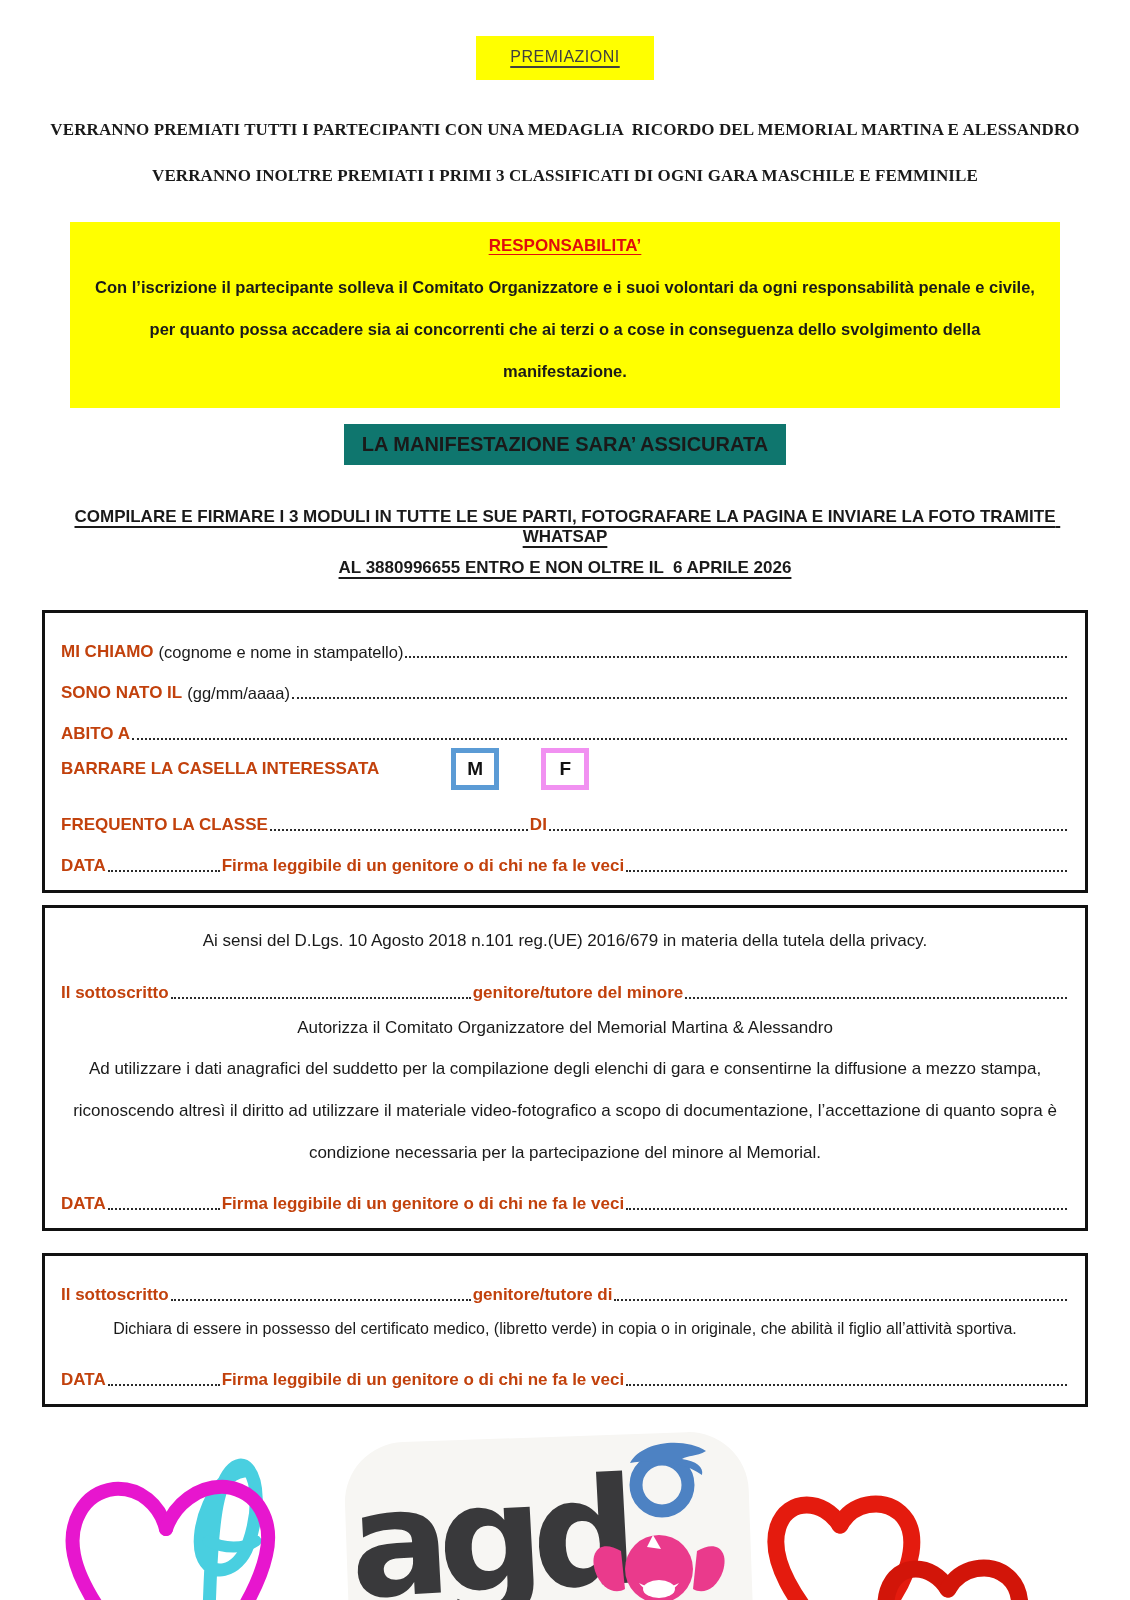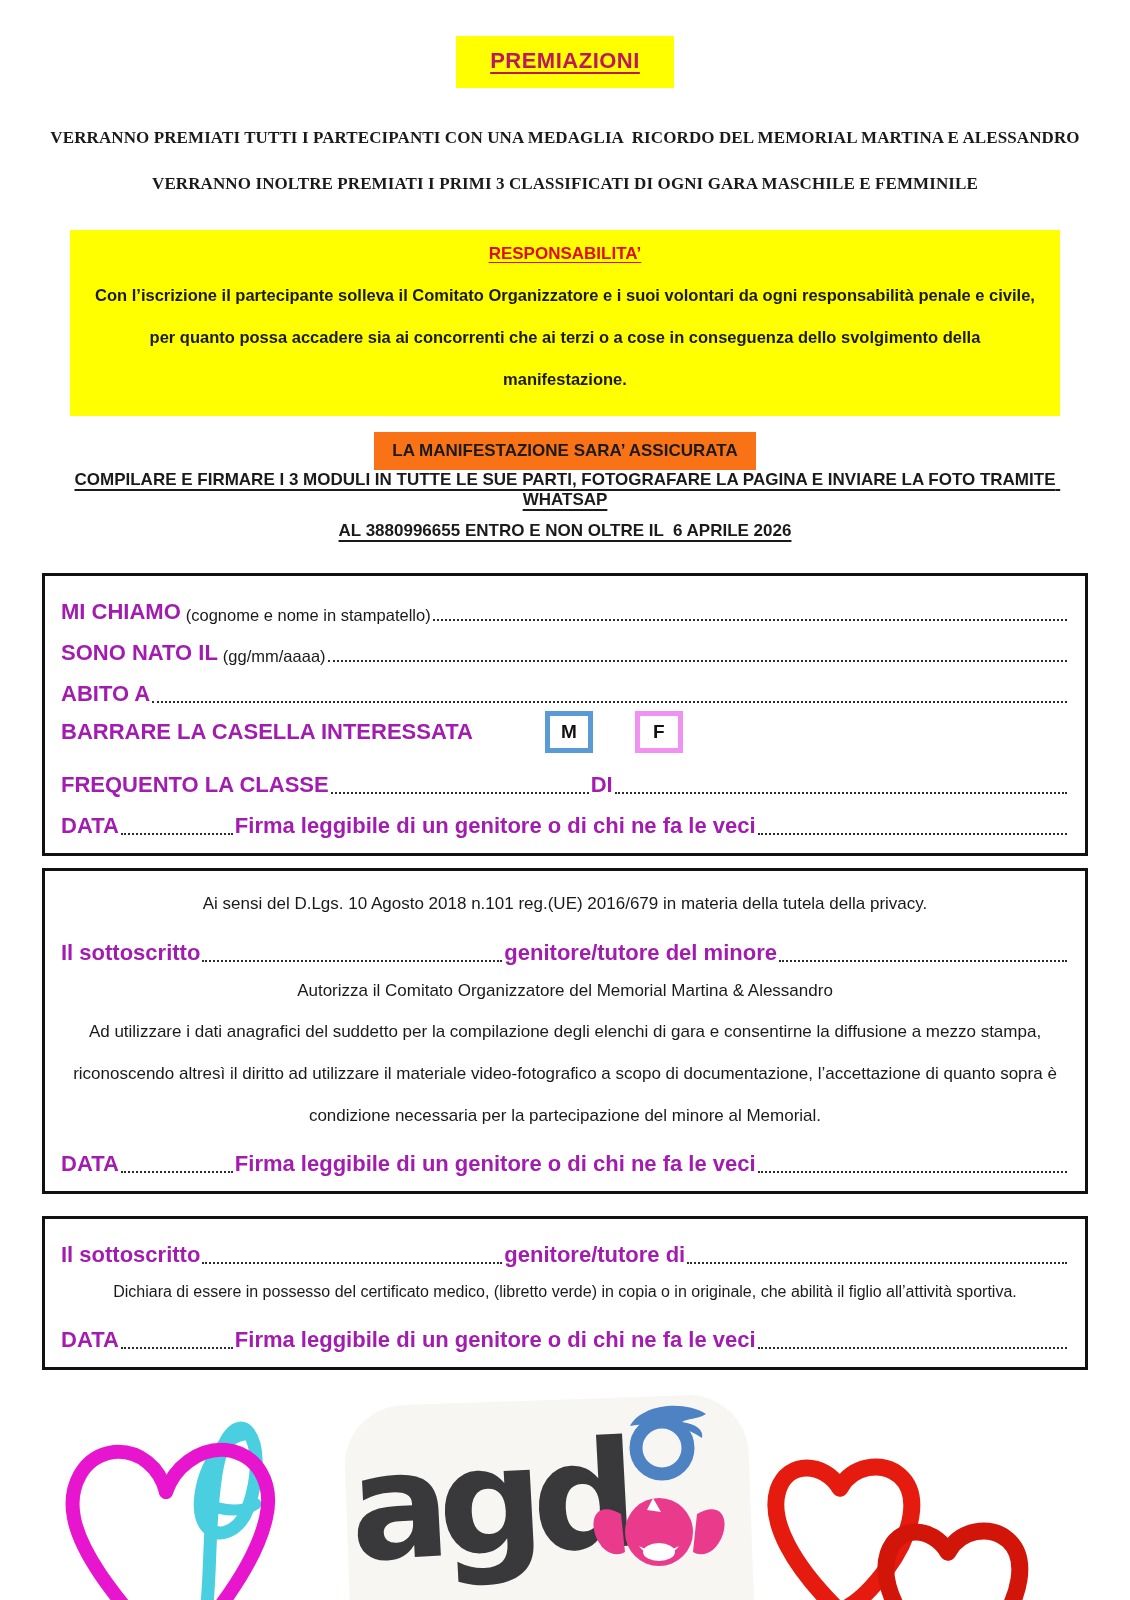--- a/index.html
+++ b/index.html
@@ -11,21 +11,21 @@
     position:relative;
   }
   .page { width:100%; height:100%; padding-top:36px; }
 
   
   .banner-wrap { text-align:center; }
   .banner {
     display:inline-block; background:#ffff00; padding:12px 34px 14px;
   }
   .banner-text {
-    color:#be185d; font-size:22px; font-weight:bold; letter-spacing:.5px;
+    color:#404040; font-size:16px; font-weight:normal; letter-spacing:.5px;
     text-decoration:underline; text-underline-offset:4px; text-decoration-thickness:2px;
   }
 
   .intro {
     text-align:center; font-weight:bold; font-size:17px; letter-spacing:.1px;
     white-space:pre-wrap;
     font-family:Liberation Serif, serif;
   }
   .intro1 { margin-top:40px; }
   .intro2 { margin-top:26px; }
@@ -37,45 +37,45 @@
   .resp-title {
     color:#e00c0c; font-size:17px; font-weight:bold;
     text-decoration:underline; text-underline-offset:3px;
     margin-top:4px;
   }
   .resp-body {
     font-size:16.5px; font-weight:bold; line-height:2.55; margin-top:10px;
   }
   .insured-wrap { text-align:center; margin-top:16px; }
   .insured {
-    display:inline-block; background:#f97316; padding:9px 18px;
-    font-size:17px; font-weight:bold;
+    display:inline-block; background:#0f766e; padding:9px 18px;
+    font-size:20px; font-weight:bold;
   }
 
   
   .instr {
     text-align:center; font-weight:bold; font-size:17px; margin:0 56px;
     text-decoration:underline; text-underline-offset:4px; text-decoration-thickness:1.5px;
     white-space:pre-wrap;
   }
-  .instr1 { }
+  .instr1 { margin-top:42px; }
   .instr2 { margin-top:11px; }
 
   
   .box {
     margin:0 42px; border:3px solid #111; padding:8px 16px 14px; background:#fff;
   }
   .box1 { margin-top:32px; }
   .box2 { margin-top:12px; }
   .box3 { margin-top:22px; }
 
   .f-row { display:flex; align-items:flex-end; min-height:41px; }
   .f-row.center-v { align-items:center; min-height:50px; }
 
-  .lbl { color:#a21caf; font-weight:bold; font-size:22px; white-space:nowrap; }
+  .lbl { color:#c2410c; font-weight:bold; font-size:17px; white-space:nowrap; }
   .hint { color:#1a1a1a; font-weight:normal; font-size:16.5px; white-space:nowrap; margin-left:5px;text-align:right; }
   .dots {
     flex:1 1 auto; height:0; border-bottom:2.4px dotted #2b2b2b; margin:0 2px 4px;
   }
   .dots.short { flex:0 0 112px; }
   .dots.mid   { flex:0 0 258px; }
 
   .cbox {
     width:48px; height:42px; display:flex; align-items:center; justify-content:center;
     font-weight:bold; font-size:19px; color:#111; background:#fff;

